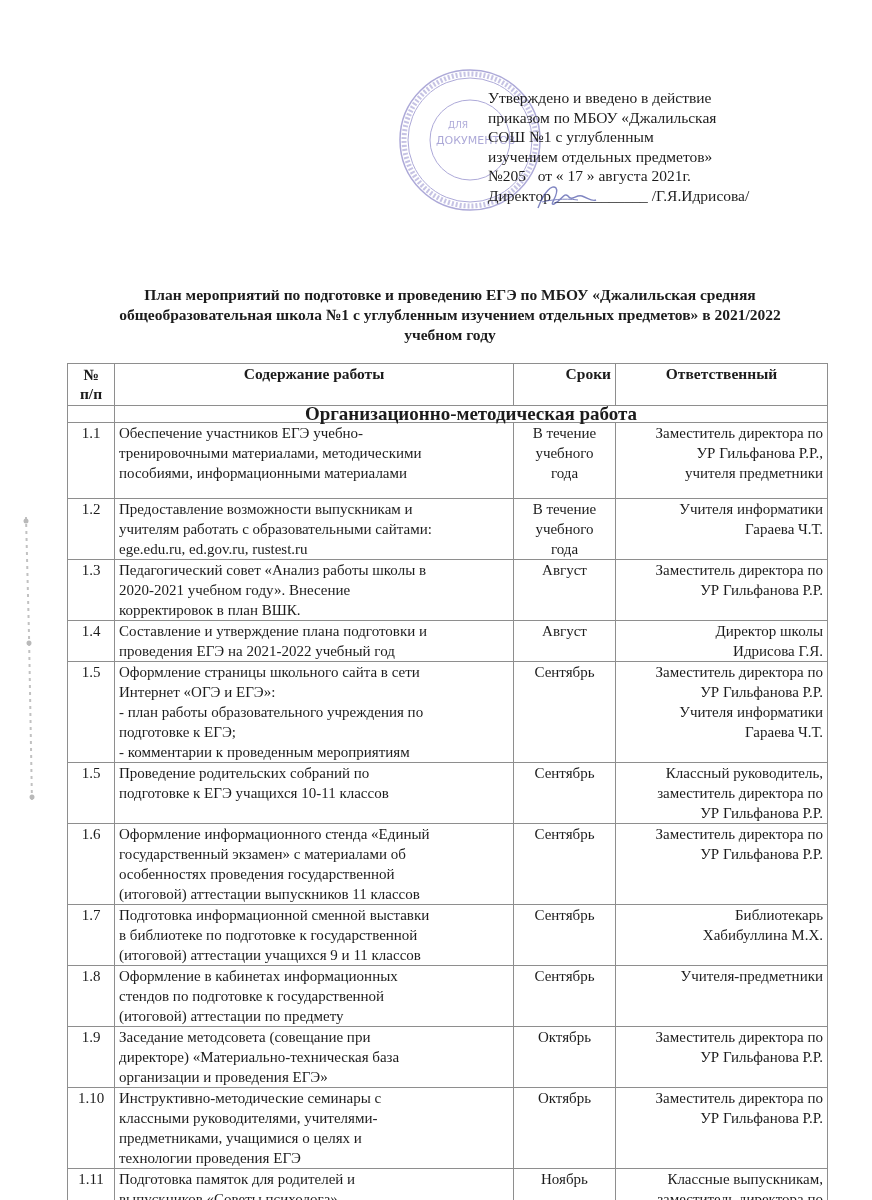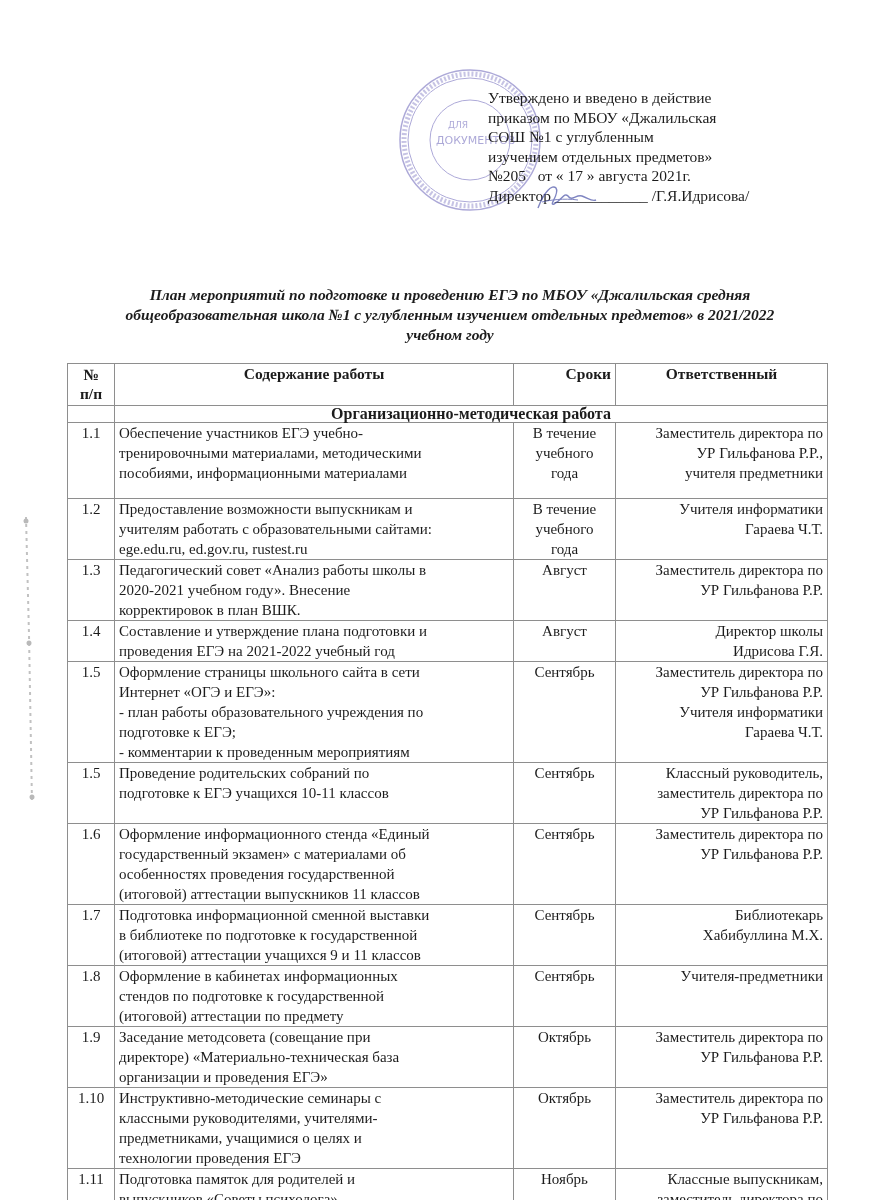--- a/index.html
+++ b/index.html
@@ -15,41 +15,40 @@
   .stamp {
     position: absolute; left: 398px; top: 68px; width: 144px; height: 144px;
     z-index: 1; opacity: 0.55;
   }
   .signature { position: absolute; left: 534px; top: 182px; width: 64px; height: 30px; z-index: 3; opacity: 0.7; }
   .stitch { position: absolute; left: 20px; top: 515px; width: 20px; height: 290px; opacity: 0.45; }
   .title {
     position: absolute; left: 70px; top: 285px; width: 760px;
     text-align: center; font-weight: bold; font-size: 15.5px; line-height: 20px;
     font-family: "Liberation Serif", serif;
-    font-style: italic;
   }
   table.plan {
     position: absolute; left: 67px; top: 363px; width: 760px;
     border-collapse: collapse; table-layout: fixed; font-size: 15px; line-height: 20px;
   }
   table.plan col.c1 { width: 47px; }
   table.plan col.c2 { width: 399px; }
   table.plan col.c3 { width: 102px; }
   table.plan col.c4 { width: 212px; }
   table.plan td, table.plan th {
     border: 1px solid #8e8e8e; vertical-align: top; padding: 0 4px;
   }
   table.plan th { font-weight: bold; font-size: 15.5px; height: 40px; text-align: center; }
   table.plan th.left { text-align: right; }
   table.plan th.num { line-height: 19px; padding-top: 1px; }
   td.num { text-align: center; padding: 0; }
   td.content { text-align: left; }
   td.date { text-align: center; padding: 0 2px; }
   td.resp { text-align: right; padding: 0 2px; }
-  td.section { font-weight: bold; text-align: center; height: 16px; line-height: 16px; font-size: 16px; }
+  td.section { font-weight: bold; text-align: center; height: 16px; line-height: 16px; font-size: 19px; }
   .line { display: block; }
 </style>
 </head>
 <body>
 
 <svg class="stitch" viewBox="0 0 20 290">
   <path d="M6 2 L9 120 L12 288" stroke="#777" stroke-width="2" stroke-dasharray="3 4" fill="none"></path>
   <circle cx="6" cy="6" r="2.5" fill="#666"></circle>
   <circle cx="9" cy="128" r="2.5" fill="#666"></circle>
   <circle cx="12" cy="282" r="2.5" fill="#666"></circle>

